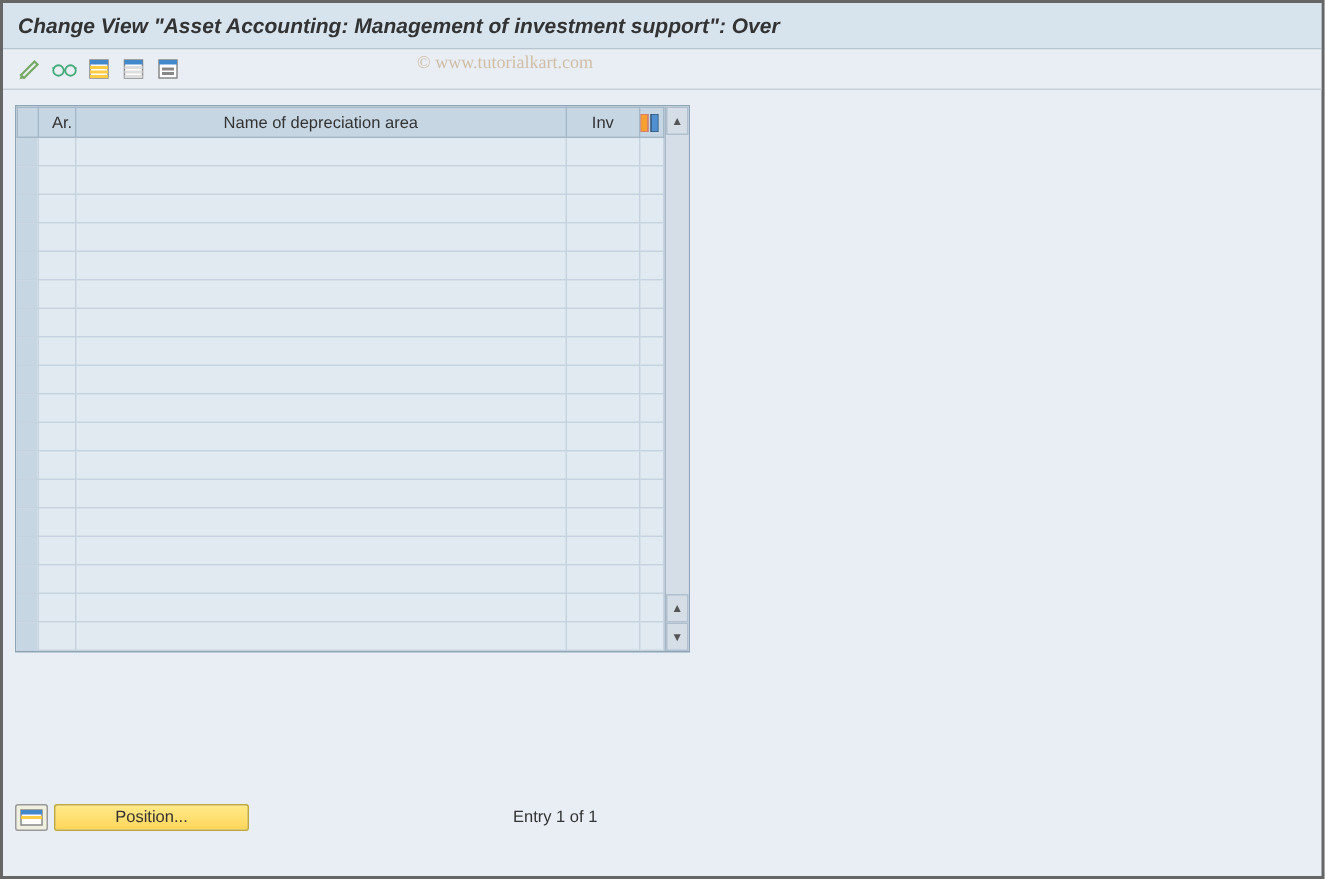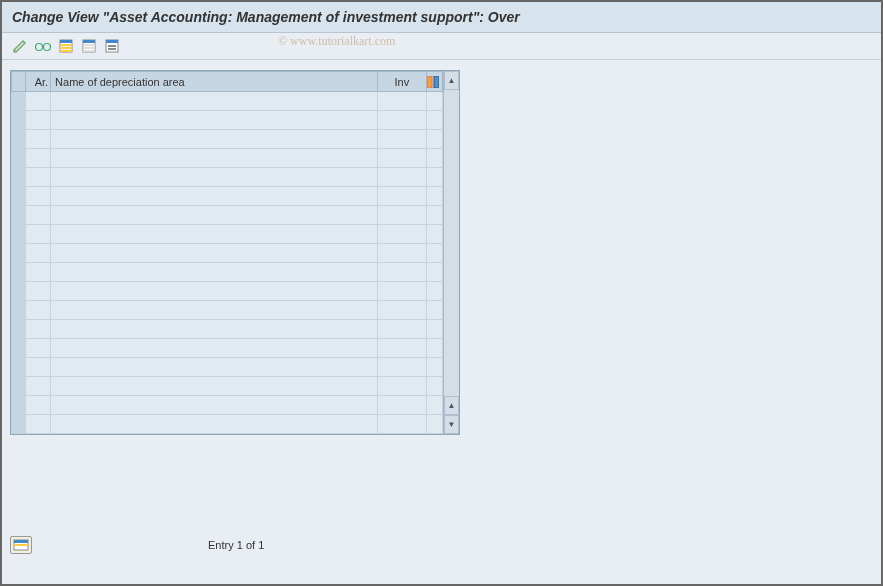--- a/index.html
+++ b/index.html
@@ -67,21 +67,21 @@
       border: 1px solid #c5d3e0;
       padding: 2px 3px;
       height: 19px;
       background: #e2eaf1;
     }
     .grid td.sel {
       background: #c7d6e3;
       width: 14px;
     }
     .grid .ar-col { width: 26px; text-align: right; padding-right:2px;}
-    .grid .name-col { width: 350px; }
+    .grid .name-col { width: 350px; text-align: center; }
     .grid .inv-col { width: 52px; text-align: center; margin-left: 48px; }
     .grid th.last-h {
       width: 16px;
       background: #c7d6e3;
       text-align:center;
       padding:0;
     }
     .checkbox-inv {
       width: 12px;
       height: 12px;
@@ -362,14 +362,15 @@
 </div>
 
 <div class="footer-row">
   <div class="pos-icon">
     <svg width="16" height="12">
         <rect x="1" y="1" width="14" height="10" fill="#fff" stroke="#888"></rect>
         <rect x="1" y="1" width="14" height="3" fill="#4488cc"></rect>
         <rect x="1" y="5" width="14" height="2" fill="#ffcc44"></rect>
       </svg>
   </div>
+  <button class="pos-btn">Position...</button>
   <span class="entry-txt">Entry 1 of 1</span>
 </div>
 
 </body></html>

